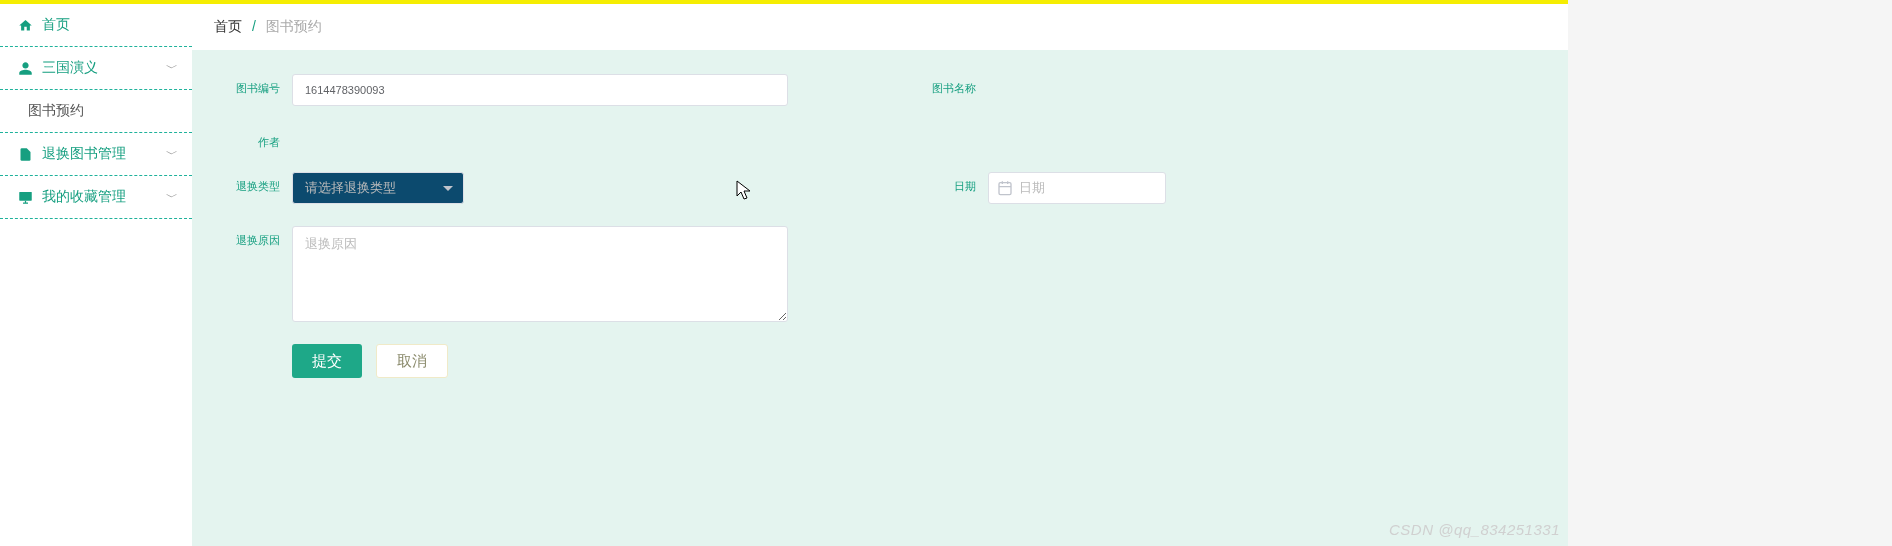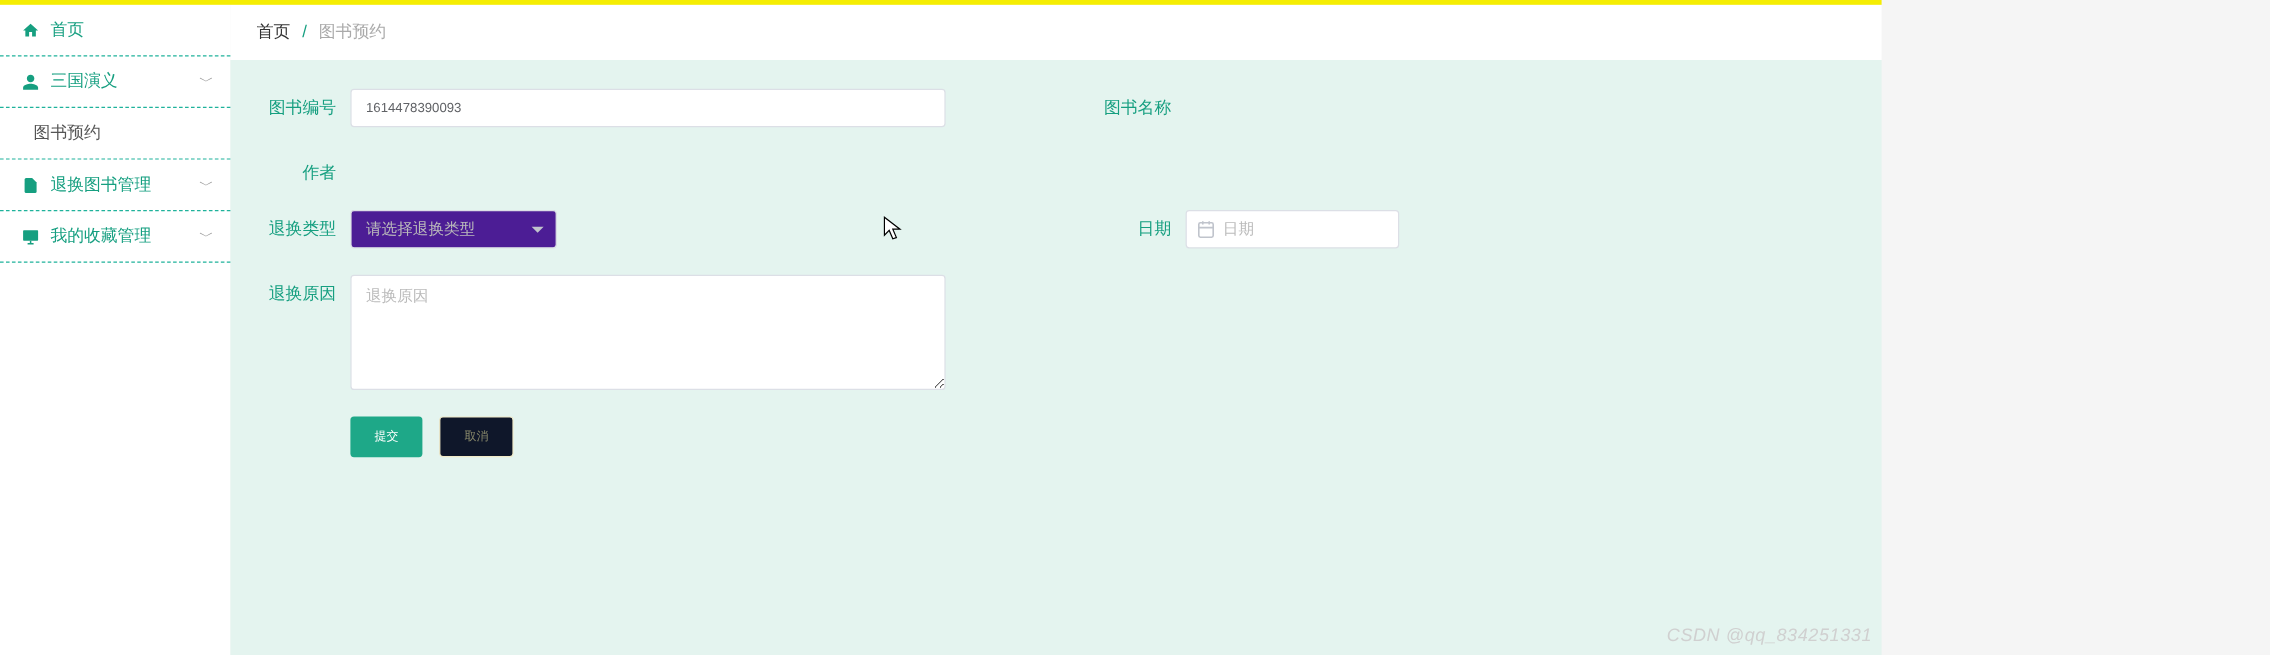--- a/index.html
+++ b/index.html
@@ -12,32 +12,32 @@
     .menu-item .icon { width: 18px; height: 18px; margin-right: 8px; display: inline-flex; align-items: center; justify-content: center; }
     .menu-item .expand { position: absolute; right: 14px; color: #999; font-size: 12px; }
     .content { flex: 1; display: flex; flex-direction: column; }
     .breadcrumb-bar { background: #fff; padding: 14px 22px; font-size: 14px; margin-top: 4px; }
     .breadcrumb-bar .home-link { color: #333; }
     .breadcrumb-bar .sep { color: #169f80; margin: 0 6px; }
     .breadcrumb-bar .current { color: #aaa; }
     .form-area { flex: 1; background: #e4f4ef; padding: 24px 20px; }
     .form-row { display: flex; gap: 120px; margin-bottom: 22px; }
     .form-group { display: flex; align-items: flex-start; }
-    .form-label { width: 80px; text-align: right; padding-right: 12px; padding-top: 7px; color: #169f80; font-size: 14px; }
+    .form-label { width: 80px; text-align: right; padding-right: 12px; padding-top: 7px; color: #169f80; font-size: 11px; }
     .form-input { width: 496px; height: 32px; border: 1px solid #dcdfe6; border-radius: 3px; padding: 0 12px; font-size: 11px; color: #606266; background: #fff; outline: none; }
-    .form-select { width: 172px; height: 32px; border: 1px solid #dcdfe6; border-radius: 3px; padding: 0 28px 0 12px; font-size: 13px; color: #bbb; background: #4c1d95; outline: none; position: relative; display: flex; align-items: center; cursor: pointer; }
+    .form-select { width: 172px; height: 32px; border: 1px solid #dcdfe6; border-radius: 3px; padding: 0 28px 0 12px; font-size: 13px; color: #bbb; background: #0c4a6e; outline: none; position: relative; display: flex; align-items: center; cursor: pointer; }
     .form-select::after { content: ""; position: absolute; right: 10px; top: 13px; width: 0; height: 0; border-left: 5px solid transparent; border-right: 5px solid transparent; border-top: 5px solid #c0c4cc; }
     .form-date { width: 178px; height: 32px; border: 1px solid #dcdfe6; border-radius: 3px; padding: 0 12px 0 30px; font-size: 13px; color: #bbb; background: #fff; outline: none; position: relative; display: flex; align-items: center; cursor: pointer; }
     .form-date .date-icon { position: absolute; left: 8px; top: 7px; color: #c0c4cc; }
     .form-textarea { width: 496px; height: 96px; border: 1px solid #dcdfe6; border-radius: 3px; padding: 8px 12px; font-size: 13px; color: #606266; background: #fff; outline: none; resize: both; font-family: inherit; }
     .form-textarea::placeholder { color: #bbb; }
     .btn-row { padding-left: 80px; display: flex; gap: 14px; }
-    .btn { height: 34px; padding: 0 20px; border-radius: 3px; font-size: 10px; cursor: pointer; border: none; display: inline-flex; align-items: center; justify-content: center; }
+    .btn { height: 34px; padding: 0 20px; border-radius: 3px; font-size: 15px; cursor: pointer; border: none; display: inline-flex; align-items: center; justify-content: center; }
     .btn-primary { background: #1ea888; color: #fff; }
-    .btn-cancel { background: #0f172a; color: #8a8a6b; border: 1px solid #f0eac8; }
+    .btn-cancel { background: #ffffff; color: #8a8a6b; border: 1px solid #f0eac8; }
     .watermark { position: absolute; bottom: 8px; right: 8px; color: #d0d0d0; font-size: 15px; font-style: italic; letter-spacing: 0.5px; }
     .cursor { position: absolute; left: 736px; top: 180px; pointer-events: none; z-index: 100; }
   </style>
 </head>
 <body>
 
 <div class="page">
   <div class="top-line"></div>
 
   <div class="sidebar">

